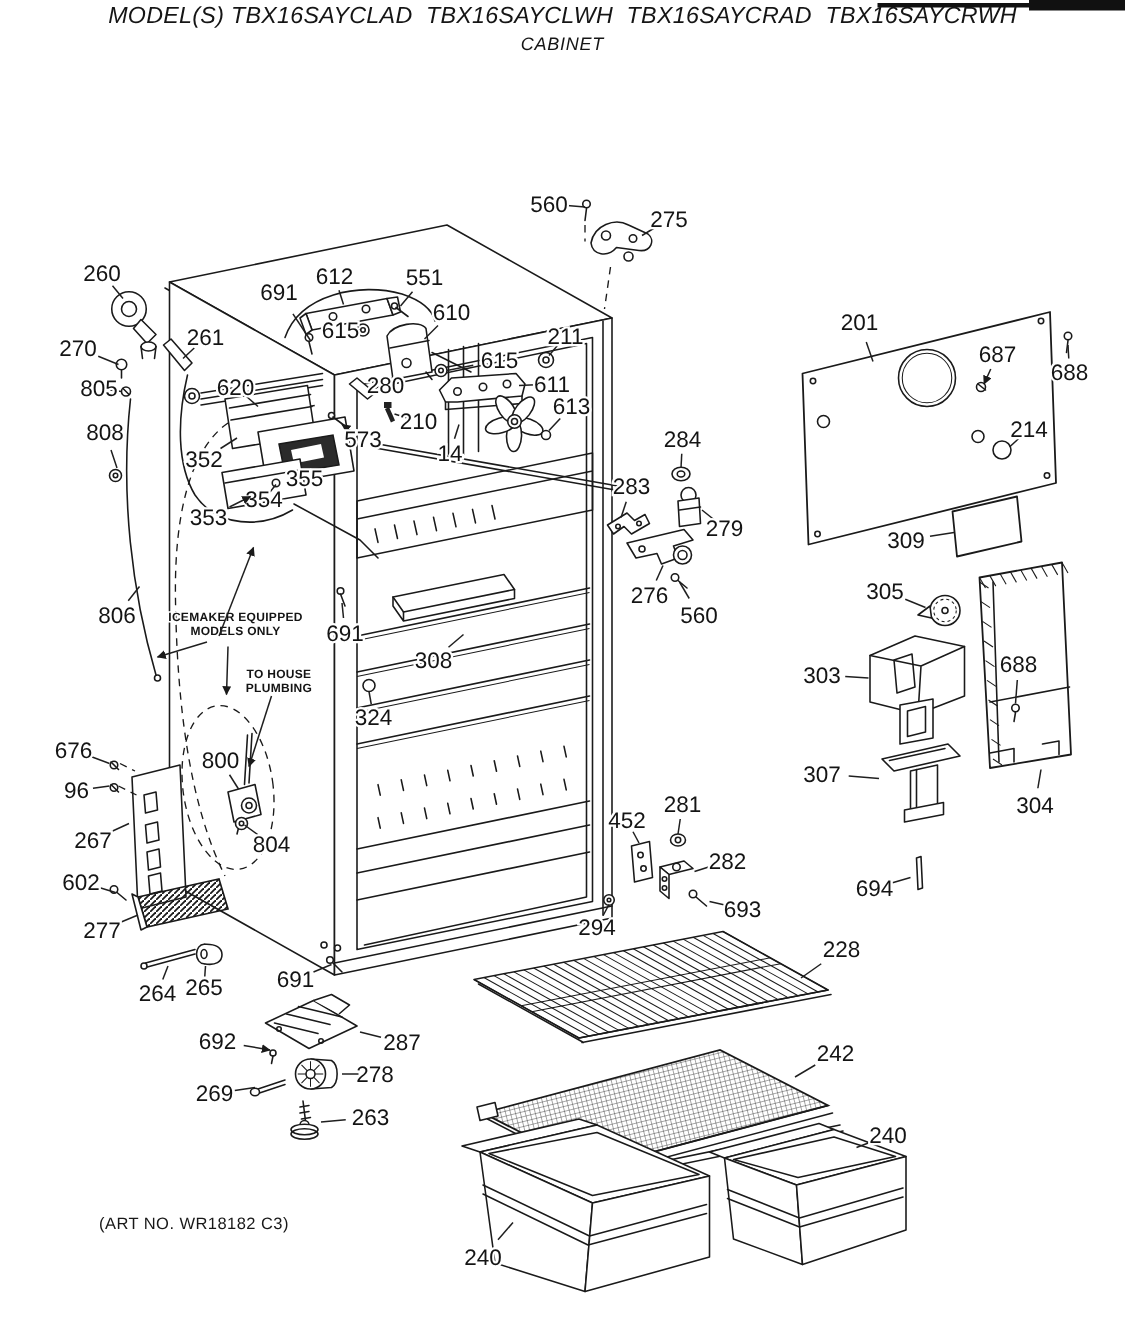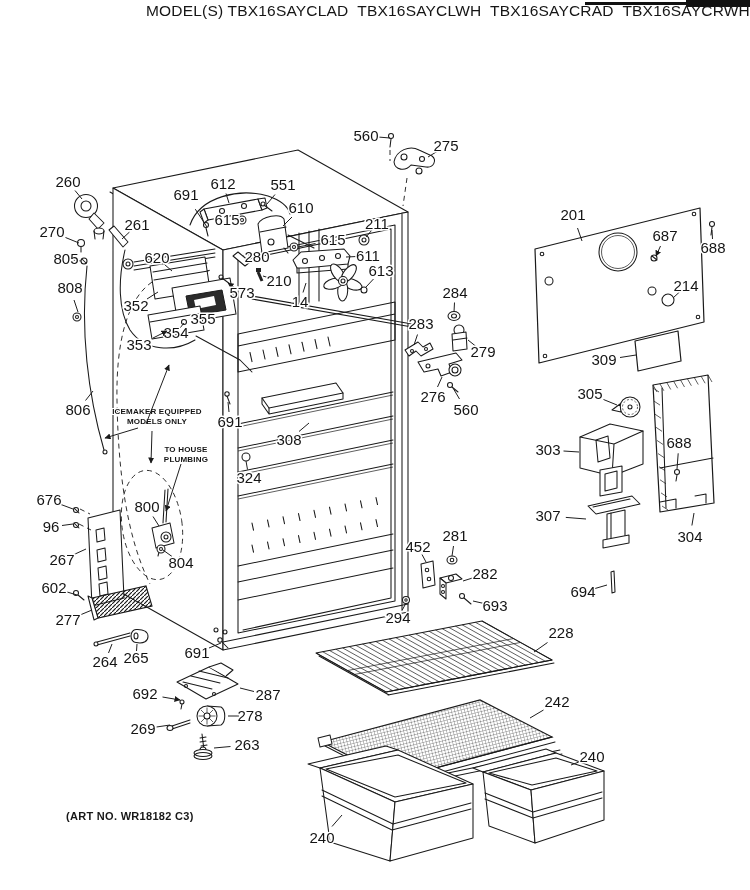--- a/index.html
+++ b/index.html
@@ -1,21 +1,21 @@
 <!DOCTYPE html>
 <html><head>
 <meta charset="utf-8">
 <style>
   html,body{margin:0;padding:0;background:#fff;}
   .page{position:relative;width:750px;height:890px;background:#fff;overflow:hidden;
         font-family:"Liberation Sans",sans-serif;color:#111;}
-  .hdr{position:absolute;top:1px;left:0;width:750px;text-align:right;z-index:5;}
+  .hdr{position:absolute;top:1px;left:0;width:750px;text-align:center;z-index:5;font-style:italic;}
   .hline{font-size:15.5px;line-height:20px;letter-spacing:.2px;white-space:pre;color:#151515;}
   .hsub{font-size:12px;line-height:17px;letter-spacing:.5px;color:#151515;}
-  .artno{position:absolute;left:66px;top:810px;font-size:11px;font-weight:bold;
+  .artno{position:absolute;left:66px;top:810px;font-size:11px;font-weight:normal;
          letter-spacing:.3px;color:#181818;z-index:5;}
   svg{position:absolute;top:0;left:0;}
   svg *{vector-effect:non-scaling-stroke;}
   .s  {stroke:#1a1a1a;stroke-width:1.05;fill:none;stroke-linejoin:round;stroke-linecap:round;}
   .sw {stroke:#1a1a1a;stroke-width:1.05;fill:#fff;stroke-linejoin:round;}
   .sw2{stroke:#1a1a1a;stroke-width:1.2;fill:#fff;stroke-linejoin:round;}
   .thn{stroke:#1a1a1a;stroke-width:.7;fill:none;}
   .dsh{stroke:#1a1a1a;stroke-width:.9;fill:none;stroke-dasharray:5 4;}
   .dk {stroke:#1a1a1a;stroke-width:1;fill:#2b2b2b;}
   .ld {stroke:#1f1f1f;stroke-width:1;fill:none;}
@@ -24,20 +24,21 @@
   .nte{font-family:"Liberation Sans",sans-serif;font-size:8px;font-weight:bold;fill:#141414;
        text-anchor:middle;letter-spacing:.2px;paint-order:stroke;stroke:#fff;stroke-width:2px;}
 </style>
 </head>
 <body>
 
 <div class="page">
 
   <div class="hdr">
     <div class="hline">MODEL(S) TBX16SAYCLAD  TBX16SAYCLWH  TBX16SAYCRAD  TBX16SAYCRWH</div>
+    <div class="hsub">CABINET</div>
   </div>
 
   <svg width="750" height="890" viewBox="0 0 750 890">
     <defs>
       <marker id="arr" markerWidth="8" markerHeight="8" refX="5.5" refY="3" orient="auto">
         <path d="M0,0 L6,3 L0,6 Z" fill="#1a1a1a"></path>
       </marker>
       <pattern id="hatch" width="4" height="4" patternUnits="userSpaceOnUse">
         <path d="M0,4 L4,0" stroke="#1a1a1a" stroke-width="1.2"></path>
       </pattern>

